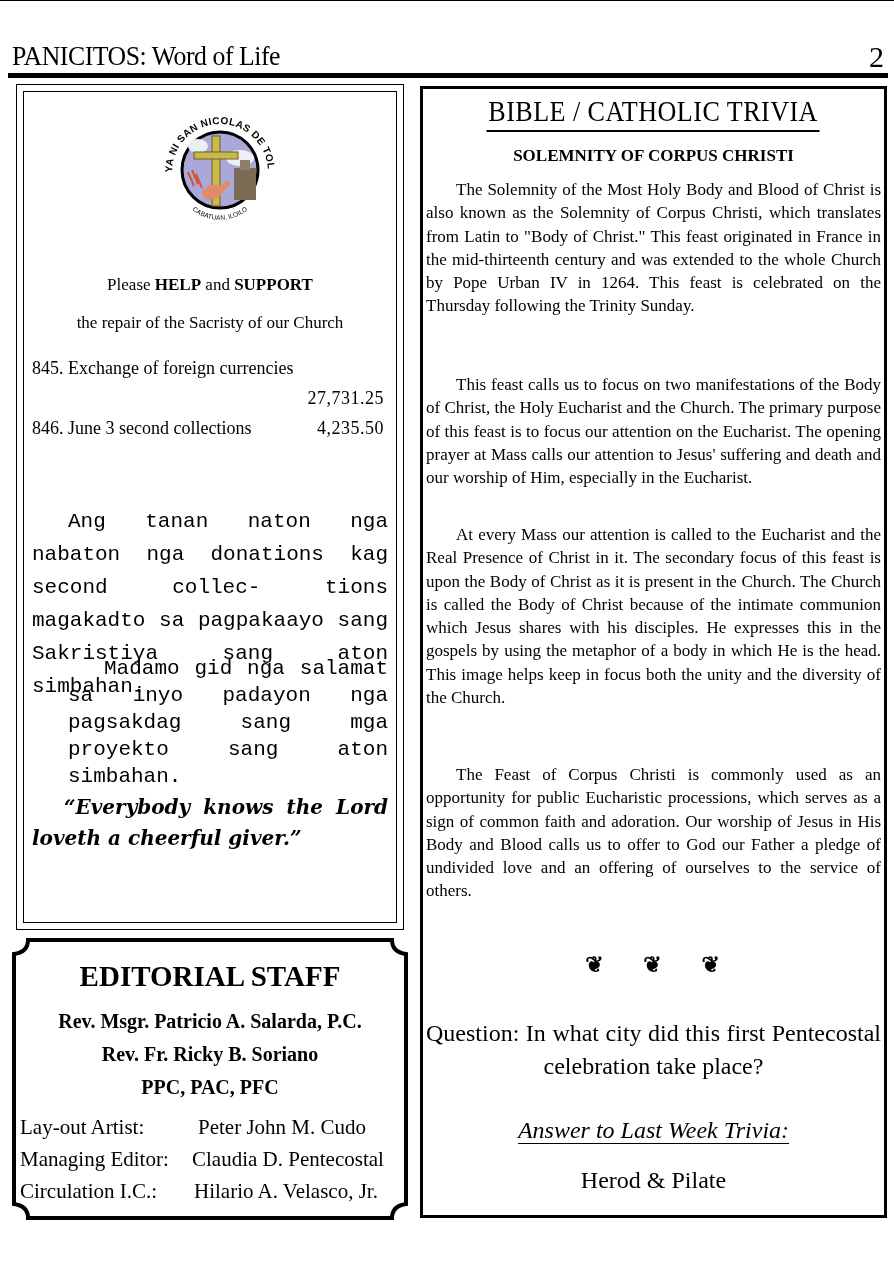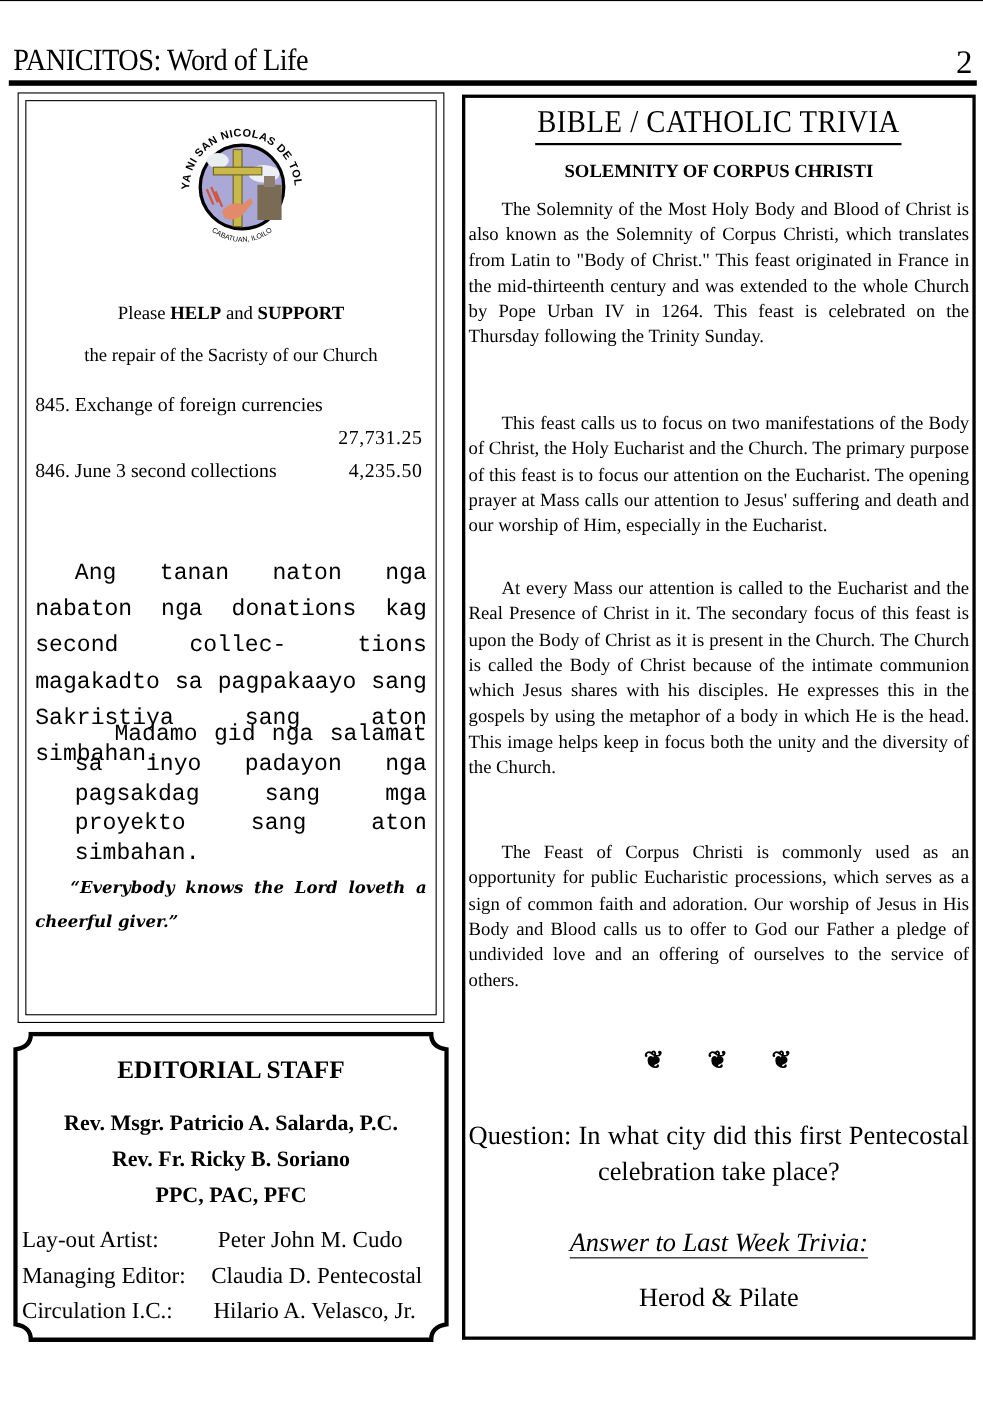--- a/index.html
+++ b/index.html
@@ -52,31 +52,31 @@
   .para {
     position: absolute; left: 8px; right: 8px;
     font-family: Liberation Mono, monospace; font-size: 21px; line-height: 33px;
     text-align: justify; text-indent: 36px;
   }
   .p1 { top: 413px; }
   .p2 { top: 563px; line-height: 27px; margin-left: 36px; }
   .quote {
     position: absolute; left: 8px; right: 8px; top: 700px;
     font-family: "DejaVu Serif", serif; font-style: italic; font-weight: bold;
-    font-size: 15px; line-height: 31px; text-align: justify; text-indent: 32px;
+    font-size: 20px; line-height: 31px; text-align: justify; text-indent: 32px;
   }
 
   
   .staff-box {
     position: absolute; left: 12px; top: 938px; width: 396px; height: 282px;
   }
   .staff-box svg { position: absolute; left: 0; top: 0; }
   .staff-title {
     position: absolute; left: 0; right: 0; top: 22px; text-align: center;
-    font-family: "Liberation Serif", serif; font-weight: bold; font-size: 23px;
+    font-family: "Liberation Serif", serif; font-weight: bold; font-size: 29px;
   }
   .staff-line {
     position: absolute; left: 0; right: 0; text-align: center;
     font-family: "Liberation Serif", serif; font-weight: bold; font-size: 20px;
   }
   .sl1 { top: 72px; } .sl2 { top: 105px; } .sl3 { top: 138px; }
   .staff-role { position: absolute; left: 8px; font-family: "Liberation Serif", serif; font-size: 21px; }
   .staff-name { position: absolute; font-family: "Liberation Serif", serif; font-size: 21px; }
   .r1 { top: 177px; } .r2 { top: 209px; } .r3 { top: 241px; }
   .n1 { left: 186px; top: 177px; } .n2 { left: 180px; top: 209px; } .n3 { left: 182px; top: 241px; }

